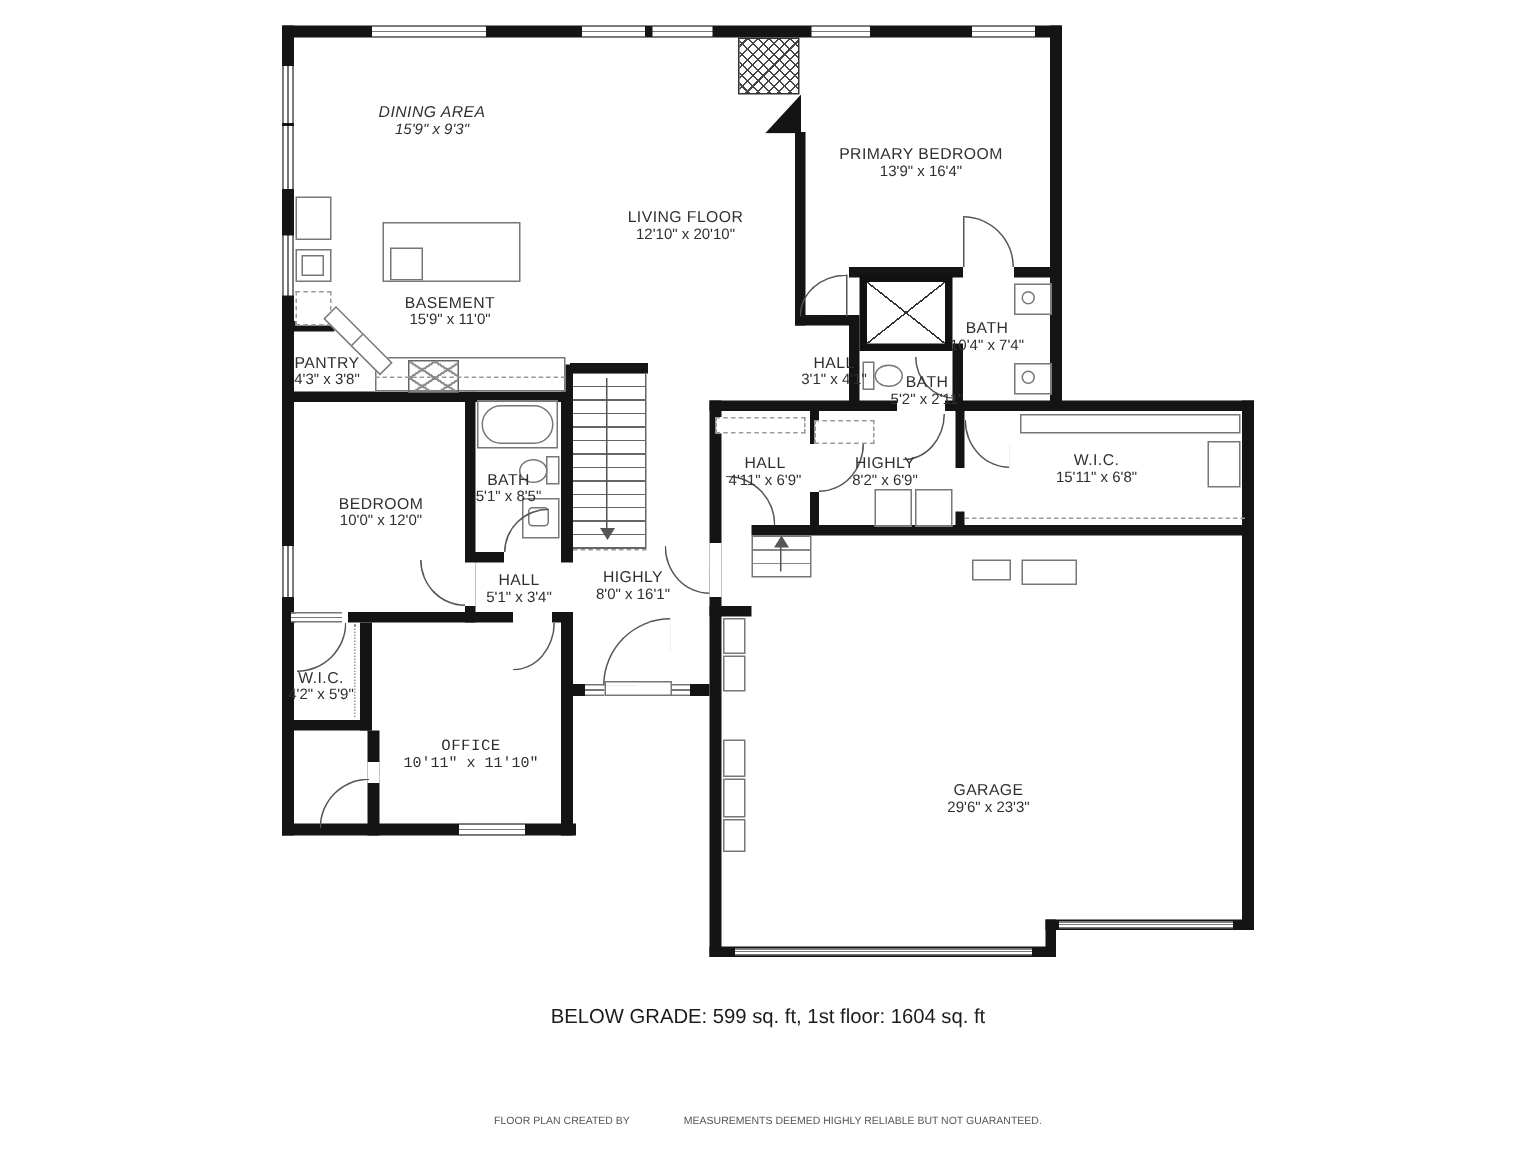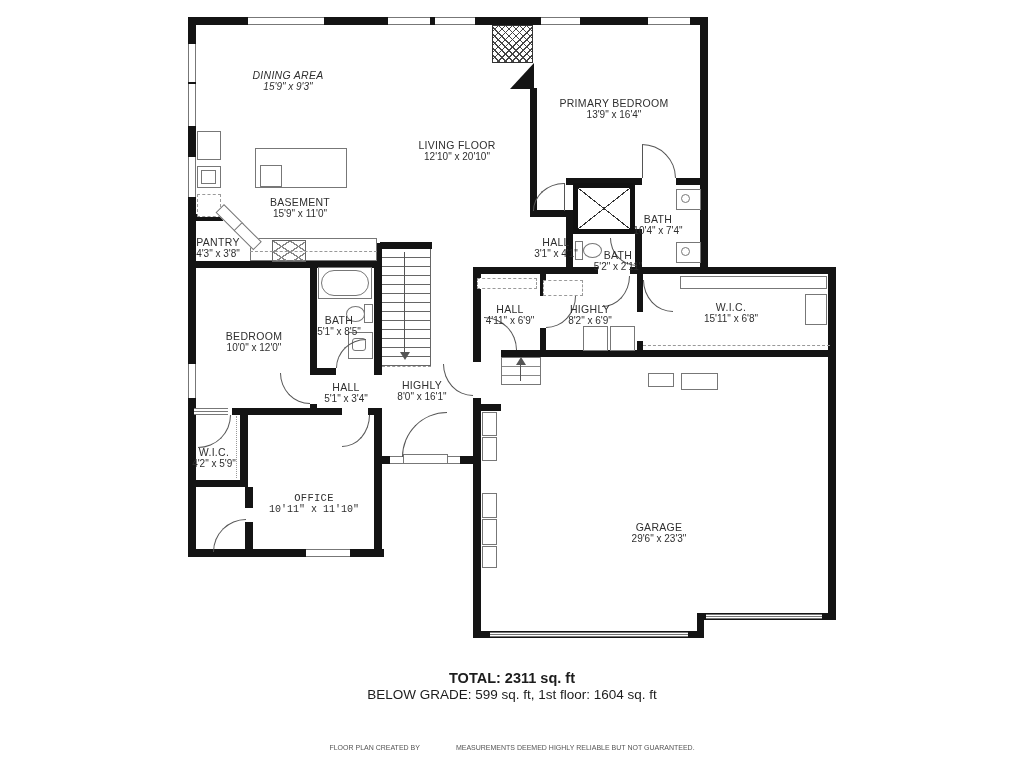--- a/index.html
+++ b/index.html
@@ -275,20 +275,19 @@
       <div class="nm">OFFICE</div>
         <div class="dm">10'11" x 11'10"</div>
       </div>
     <div class="rlabel" style="left:659px;top:485px;margin-top:36px;">
       <div class="nm">GARAGE</div>
         <div class="dm">29'6" x 23'3"</div>
       </div>
   </div>
 
   <div id="footer">
-    <div class="total">TOTAL: 2311 sq. ft</div>
     <div class="fline">BELOW GRADE: 599 sq. ft, 1st floor: 1604 sq. ft</div>
   </div>
   <div id="credits">
     <span>FLOOR PLAN CREATED BY</span>
     <span>MEASUREMENTS DEEMED HIGHLY RELIABLE BUT NOT GUARANTEED.</span>
   </div>
 </div>
 
 </body></html>

